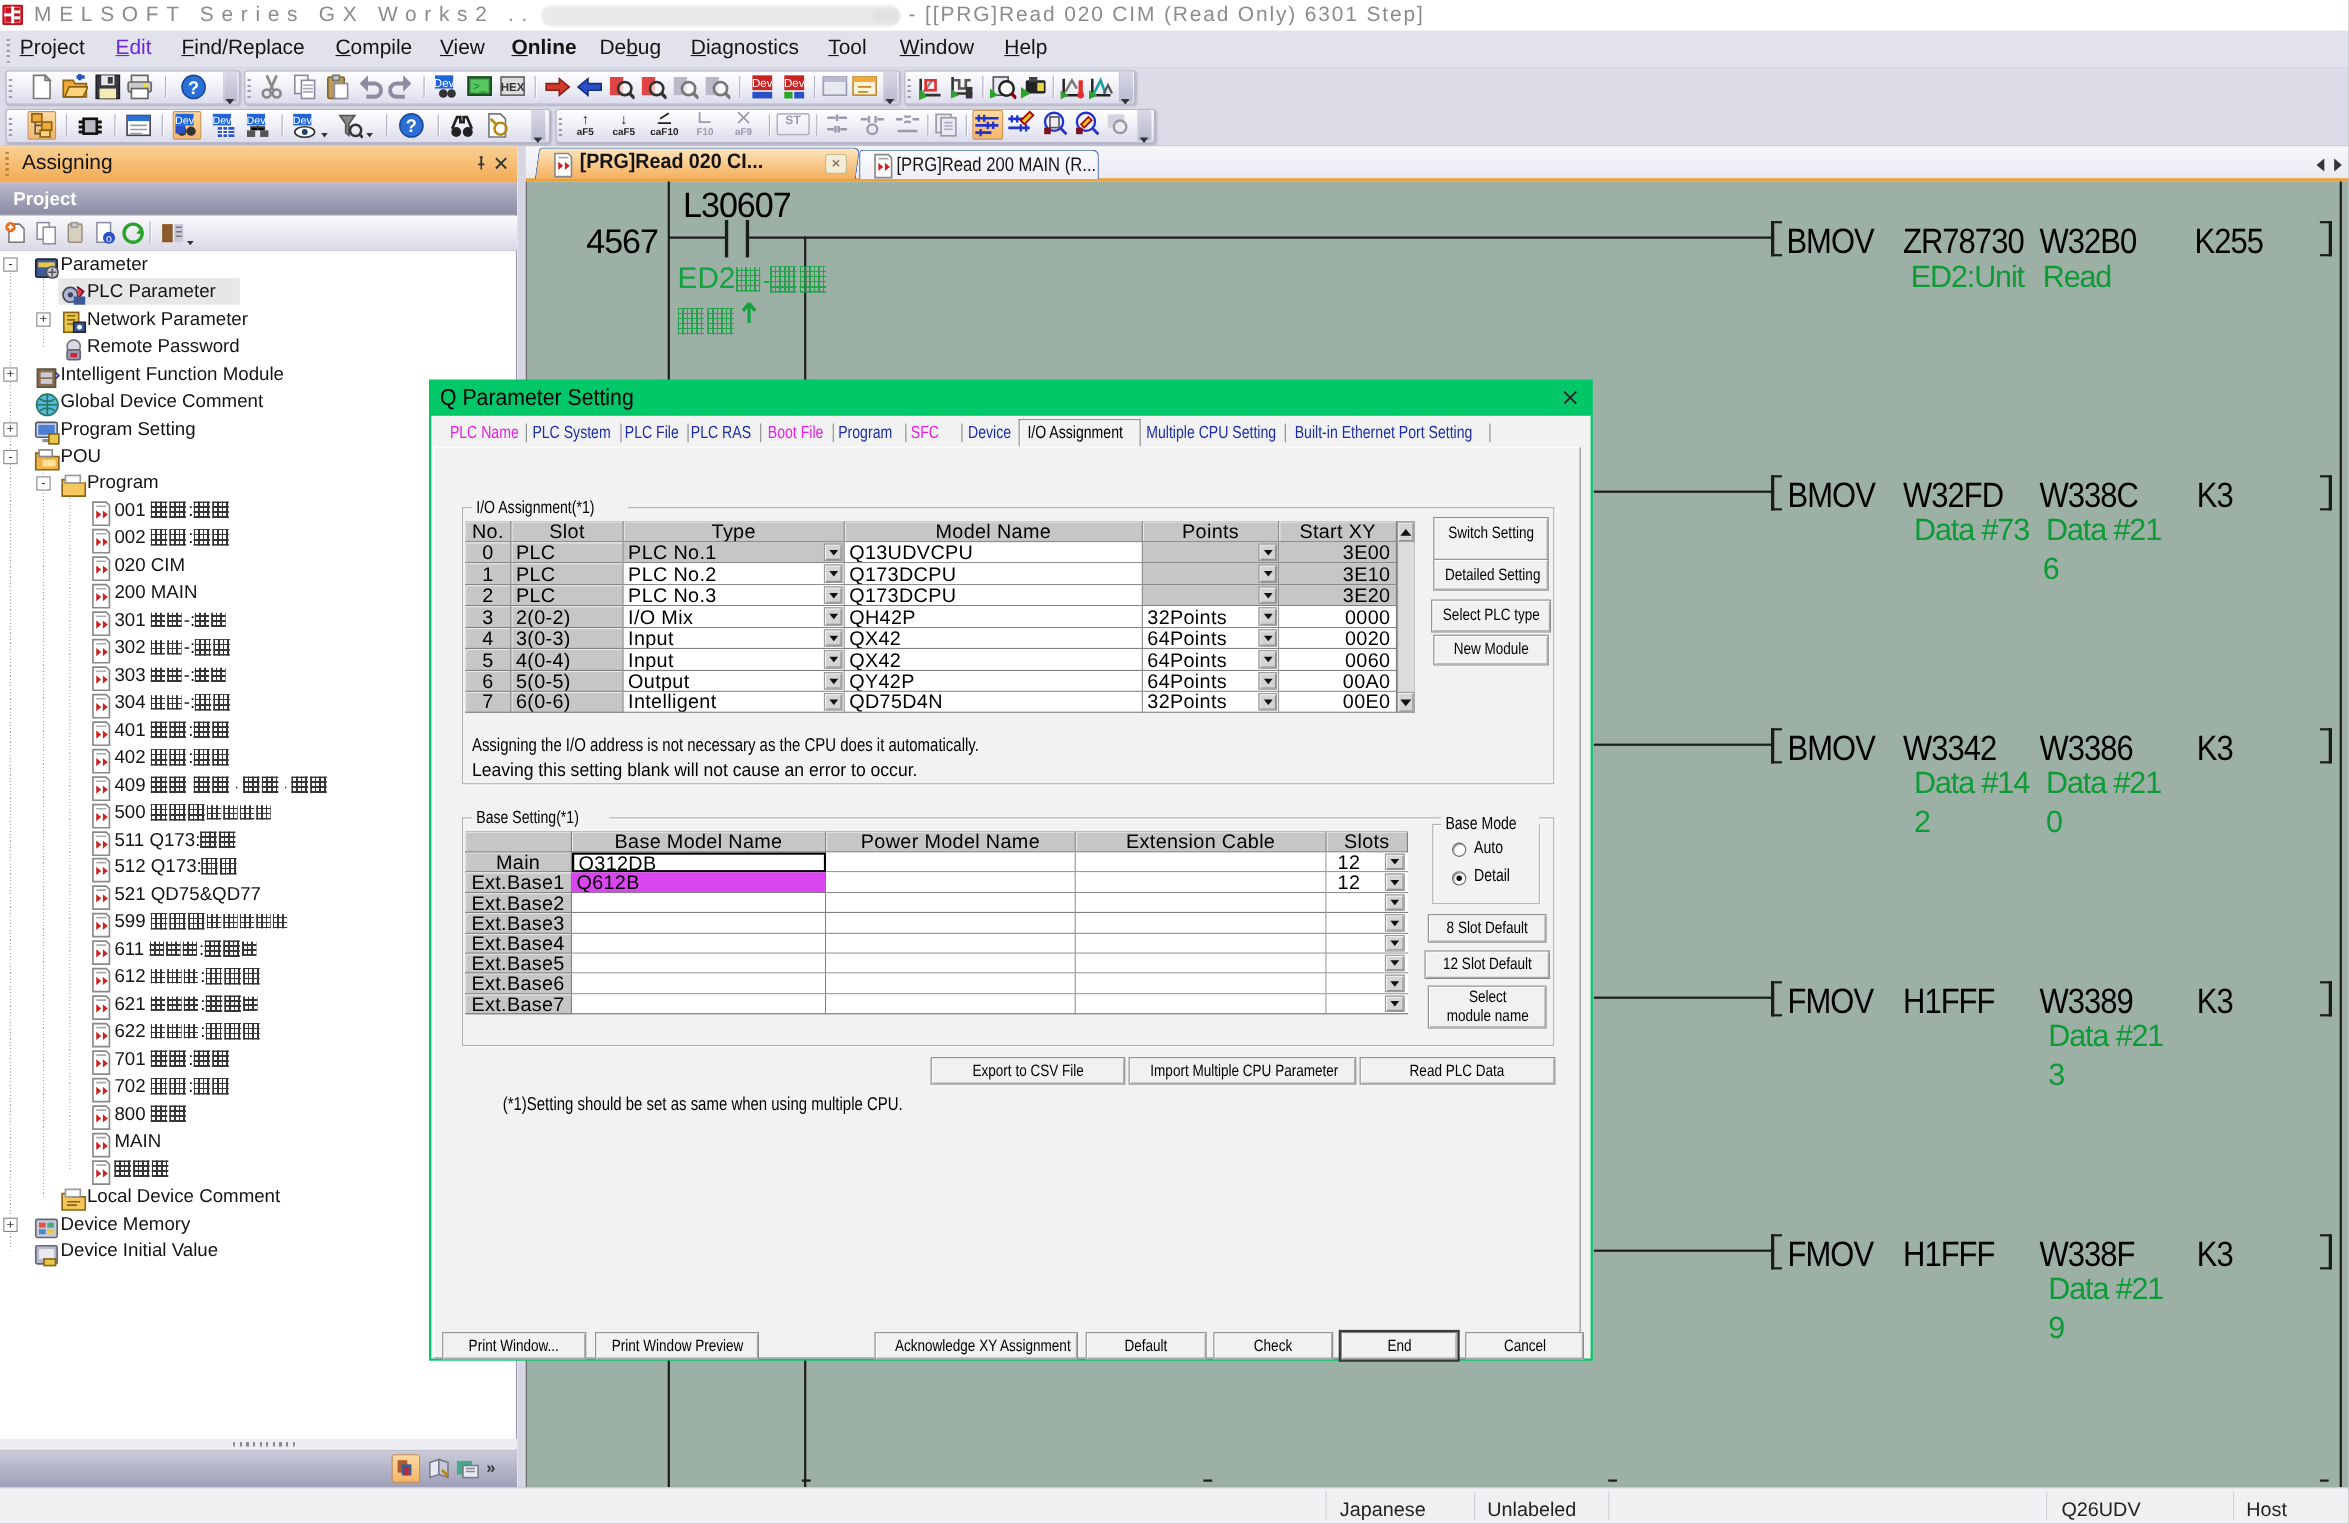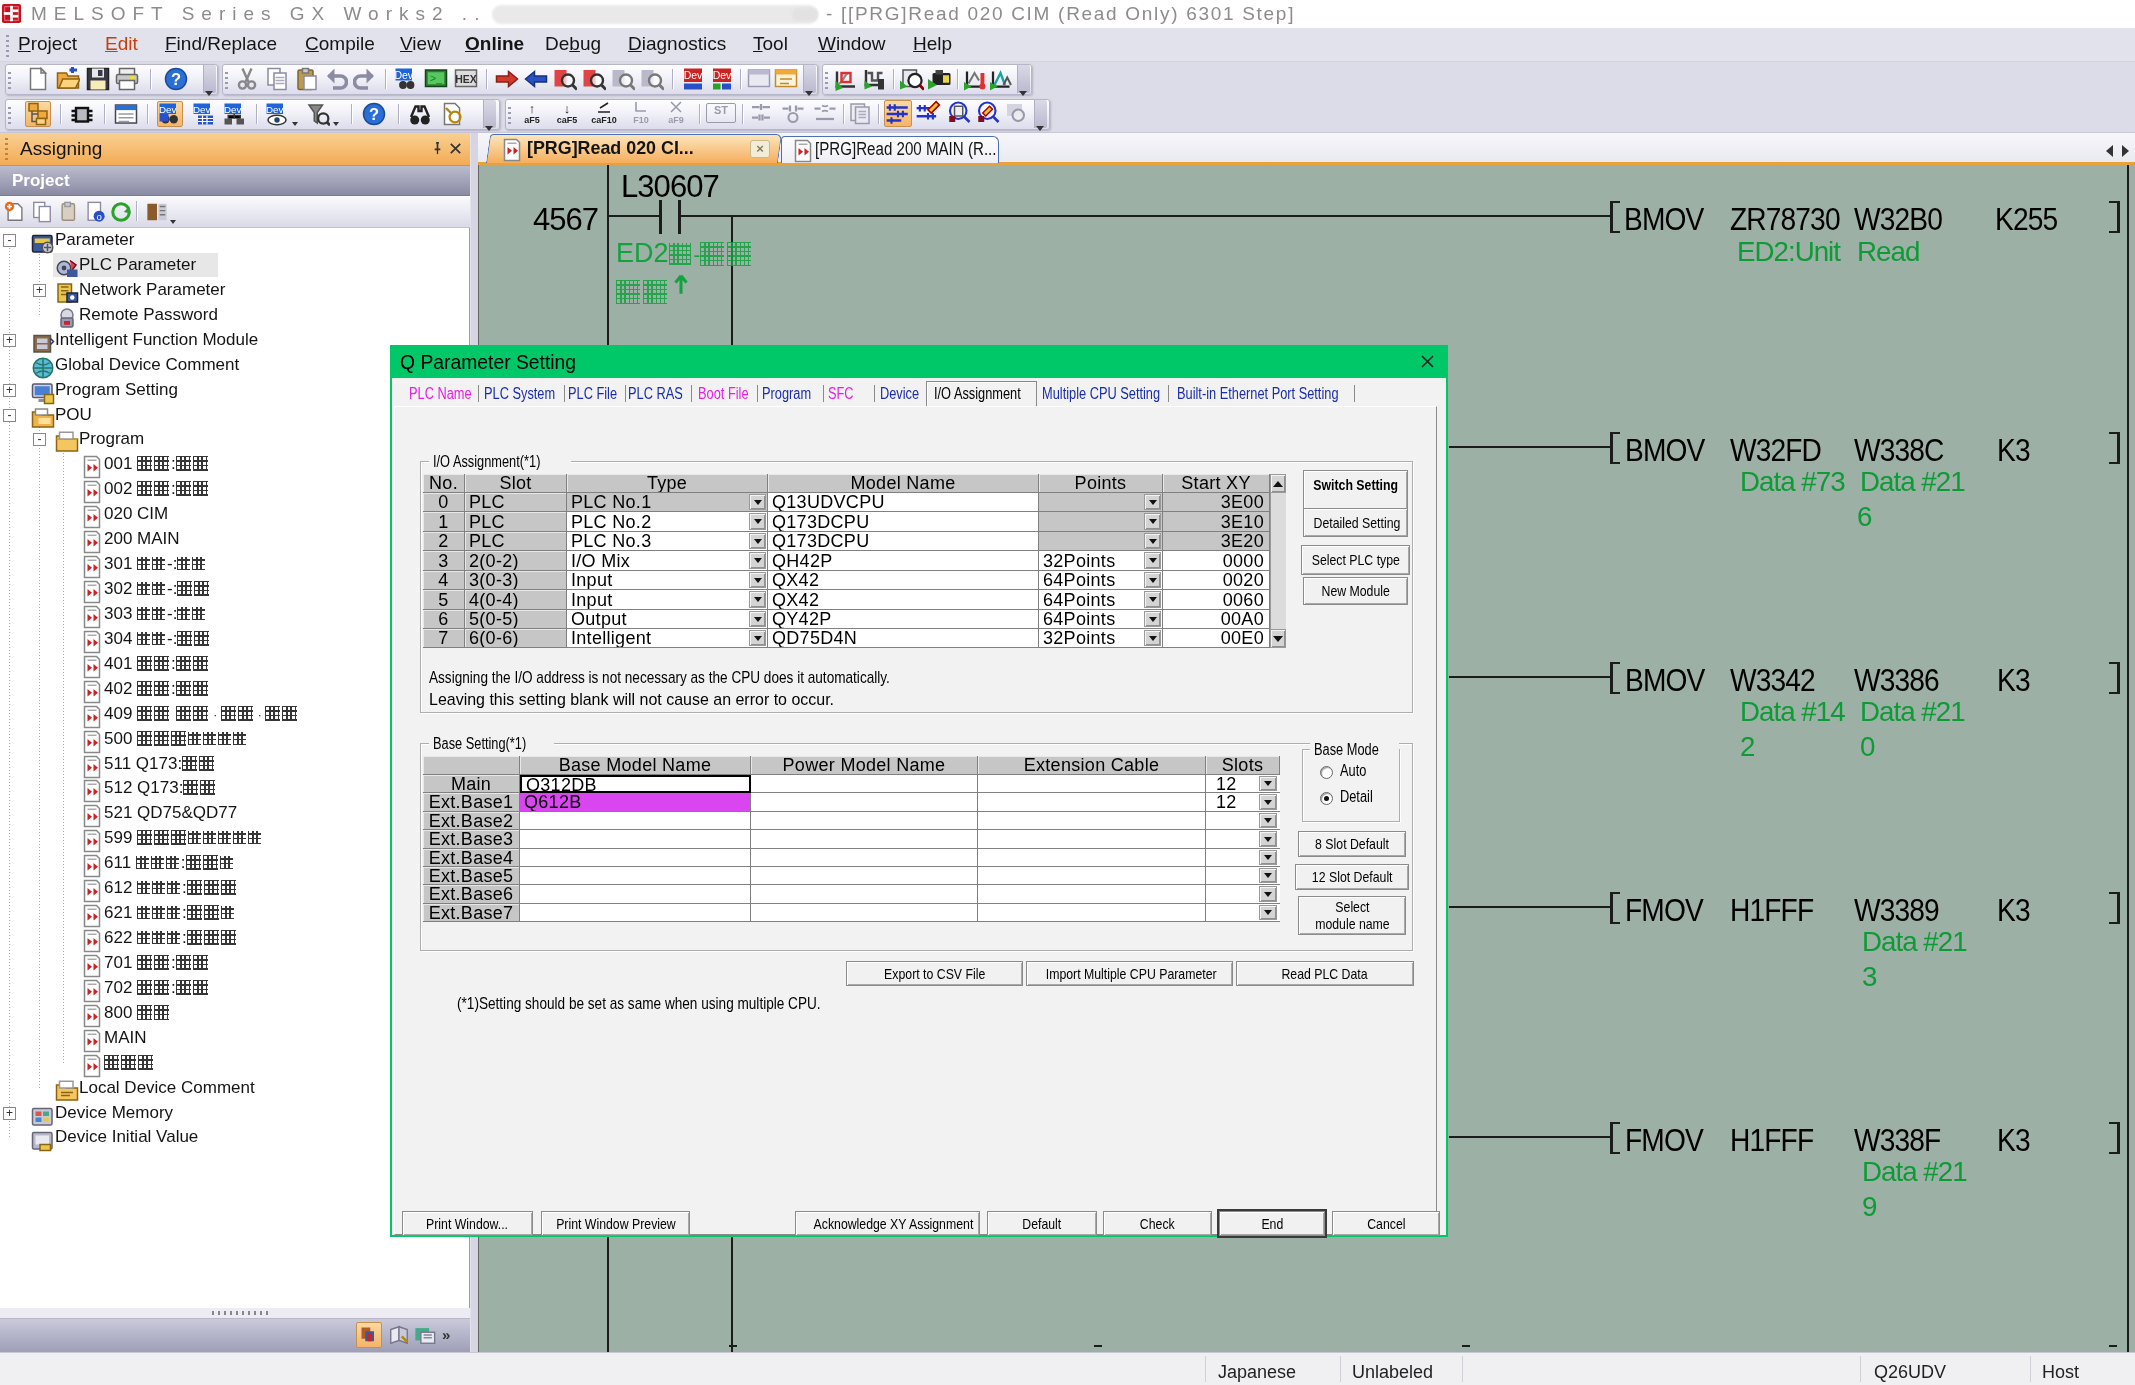--- a/index.html
+++ b/index.html
@@ -35,21 +35,21 @@
 <rect x="12" y="6" width="6" height="3" fill="#fff"></rect>
     <rect x="12" y="12" width="6" height="3" fill="#fff"></rect>
 </svg>
 <div class="abs" style="left:31px;top:3px;font-size:19px;color:#8c8c8c;letter-spacing:7px;">MELSOFT Series GX Works2 ..</div>
 <div class="abs" style="left:492px;top:5px;width:326px;height:19px;background:#e9e9ea;border-radius:9px;filter:blur(1px);"></div>
 <div class="abs" style="left:792px;top:8px;width:26px;height:13px;background:#e2e2e3;border-radius:6px;filter:blur(1px);"></div>
 <div class="abs" style="left:826px;top:3px;font-size:19px;color:#8c8c8c;letter-spacing:1.7px;">- [[PRG]Read 020 CIM (Read Only) 6301 Step]</div>
 <div class="abs" style="left:0;top:28px;width:2135px;height:34px;background:#e2e2ec;border-bottom:1px solid #d4d4e0;"></div>
 <div class="abs" style="left:6px;top:33px;width:3px;height:24px;background-image:repeating-linear-gradient(0deg,#9a9ab0 0 2px,transparent 2px 5px);"></div>
 <div class="abs" style="left:18px;top:33px;font-size:19px;color:#141414;"><u>P</u>roject</div>
-<div class="abs" style="left:105px;top:33px;font-size:19px;color:#c2410c;"><u>E</u>dit</div>
+<div class="abs" style="left:105px;top:33px;font-size:19px;color:#6d28d9;"><u>E</u>dit</div>
 <div class="abs" style="left:165px;top:33px;font-size:19px;color:#141414;"><u>F</u>ind/Replace</div>
 <div class="abs" style="left:305px;top:33px;font-size:19px;color:#141414;"><u>C</u>ompile</div>
 <div class="abs" style="left:400px;top:33px;font-size:19px;color:#141414;"><u>V</u>iew</div>
 <div class="abs" style="left:465px;top:33px;font-size:19px;color:#141414;font-weight:bold;"><u>O</u>nline</div>
 <div class="abs" style="left:545px;top:33px;font-size:19px;color:#141414;">De<u>b</u>ug</div>
 <div class="abs" style="left:628px;top:33px;font-size:19px;color:#141414;"><u>D</u>iagnostics</div>
 <div class="abs" style="left:753px;top:33px;font-size:19px;color:#141414;"><u>T</u>ool</div>
 <div class="abs" style="left:818px;top:33px;font-size:19px;color:#141414;"><u>W</u>indow</div>
 <div class="abs" style="left:913px;top:33px;font-size:19px;color:#141414;"><u>H</u>elp</div>
 <div class="abs" style="left:0;top:62px;width:2135px;height:35px;background:#dcdce8;"></div>
@@ -1103,21 +1103,21 @@
 <div class="cell" style="left:567px;top:629px;width:201px;height:19px;background:#fff;border-right:1px solid #808080;border-bottom:1px solid #808080;font-size:18px;letter-spacing:.3px;line-height:19px;padding-left:4px;">Intelligent</div>
 <div class="dd" style="left:749px;top:630px;width:17px;height:16px;">
     <span style="display:inline-block;width:0;height:0;border-left:4px solid transparent;border-right:4px solid transparent;border-top:5px solid #111;"></span>
   </div>
 <div class="cell" style="left:768px;top:629px;width:271px;height:19px;background:#fff;border-right:1px solid #808080;border-bottom:1px solid #808080;font-size:18px;letter-spacing:.3px;line-height:19px;padding-left:4px;">QD75D4N</div>
 <div class="cell" style="left:1039px;top:629px;width:124px;height:19px;background:#fff;border-right:1px solid #808080;border-bottom:1px solid #808080;font-size:18px;letter-spacing:.3px;line-height:19px;padding-left:4px;">32Points</div>
 <div class="dd" style="left:1144px;top:630px;width:17px;height:16px;">
     <span style="display:inline-block;width:0;height:0;border-left:4px solid transparent;border-right:4px solid transparent;border-top:5px solid #111;"></span>
   </div>
 <div class="cell" style="left:1163px;top:629px;width:107px;height:19px;background:#fff;border-right:1px solid #808080;border-bottom:1px solid #808080;font-size:18px;letter-spacing:.3px;line-height:19px;text-align:right;padding-right:5px;">00E0</div>
-<div class="btn" style="left:1303px;top:470px;width:105px;height:44px;line-height:27px;font-weight:bold;"><span>Switch Setting</span></div>
+<div class="btn" style="left:1303px;top:470px;width:105px;height:44px;line-height:27px;"><span>Switch Setting</span></div>
 <div class="btn" style="left:1303px;top:508px;width:105px;height:29px;line-height:27px;"><span>Detailed Setting</span></div>
 <div class="btn" style="left:1301px;top:545px;width:109px;height:30px;line-height:28px;"><span>Select PLC type</span></div>
 <div class="btn" style="left:1303px;top:577px;width:105px;height:28px;line-height:26px;"><span>New Module</span></div>
 <div class="abs" style="left:429px;top:668px;font-size:17px;color:#000;"><span style="display:inline-block;transform:scaleX(.8);transform-origin:0 50%;white-space:nowrap;">Assigning the I/O address is not necessary as the CPU does it automatically.</span></div>
 <div class="abs" style="left:429px;top:690px;font-size:17px;color:#000;"><span style="display:inline-block;transform:scaleX(.94);transform-origin:0 50%;white-space:nowrap;">Leaving this setting blank will not cause an error to occur.</span></div>
 <div class="gb" style="left:420px;top:743px;width:993px;height:208px;"></div>
 <div class="gbl" style="left:429px;top:735px;"><span>Base Setting(*1)</span></div>
 <div class="abs" style="left:423px;top:756px;width:857px;height:166px;background:#fff;border:1px solid #5a5a5a;"></div>
 <div class="cell" style="left:423px;top:756px;width:97px;height:19px;background:#c6c6c6;border-right:1px solid #808080;border-bottom:1px solid #808080;box-shadow:inset 1px 1px 0 #e8e8e8;text-align:center;font-size:18px;letter-spacing:.3px;line-height:19px;"></div>
 <div class="cell" style="left:520px;top:756px;width:231px;height:19px;background:#c6c6c6;border-right:1px solid #808080;border-bottom:1px solid #808080;box-shadow:inset 1px 1px 0 #e8e8e8;text-align:center;font-size:18px;letter-spacing:.3px;line-height:19px;">Base Model Name</div>

